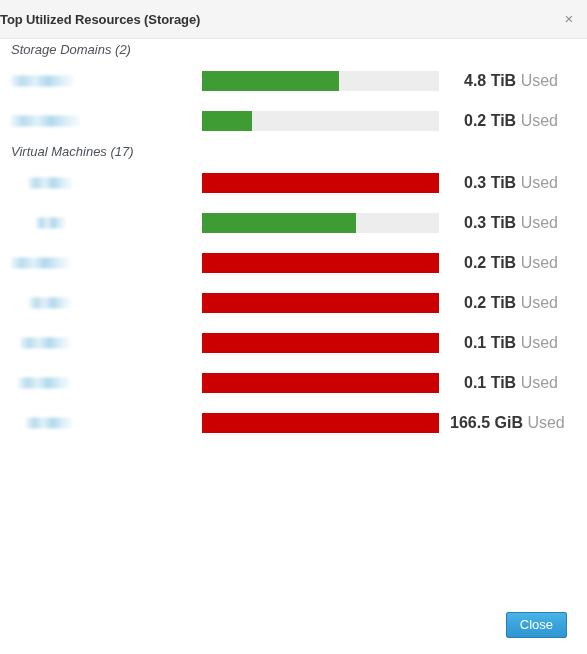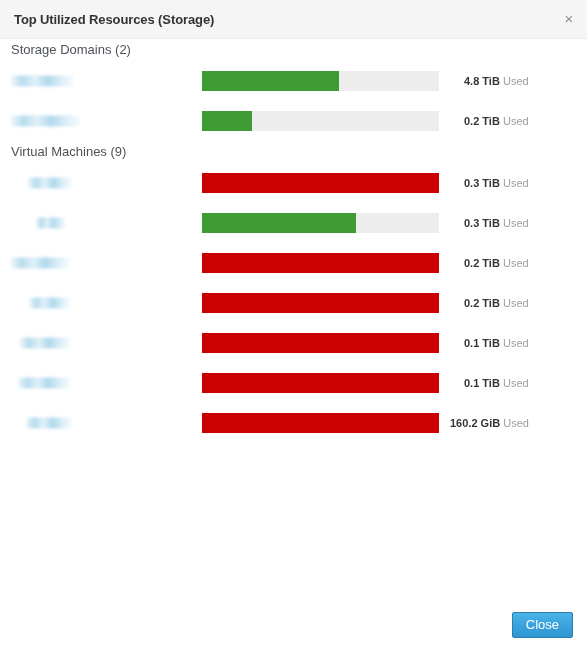--- a/index.html
+++ b/index.html
@@ -26,21 +26,20 @@
     background: #f5f5f5;
     border-bottom: 1px solid #e9e9e9;
     display: flex;
     align-items: center;
   }
   .dlg-title {
     font-size: 13px;
     font-weight: bold;
     color: #333333;
     letter-spacing: -0.1px;
-    padding-left: 14px;
   }
   .dlg-close-x {
     position: absolute;
     right: 9px; top: 50%;
     transform: translateY(-50%);
     width: 18px; height: 18px;
     line-height: 18px;
     text-align: center;
     font-size: 15px;
     color: #8b8d8f;
@@ -54,20 +53,21 @@
     padding: 0;
     overflow: hidden;
   }
   .section-title {
     font-size: 13px;
     color: #4d5258;
     padding-left: 11px;
     height: 22px;
     line-height: 22px;
     white-space: nowrap;
+    font-style: italic;
   }
   .rows { }
   .row {
     position: relative;
     height: 40px;
   }
   
   .blur-name {
     position: absolute;
     top: 50%;
@@ -98,38 +98,38 @@
     height: 100%;
     width: 0;
   }
   .bar-fill.ok   { background: #3f9c35; }
   .bar-fill.crit { background: #cc0000; }
   .row-value {
     position: absolute;
     left: 464px;
     top: 50%;
     transform: translateY(-50%);
-    font-size: 11px;
+    font-size: 16px;
     color: #9c9c9c;
     white-space: nowrap;
   }
   .row-value.wide { left: 450px; }
   .row-value b {
     color: #363636;
     font-weight: bold;
   }
   
   .dlg-footer {
     flex: 0 0 auto;
     height: 59px;
     background: #ffffff;
     display: flex;
     align-items: center;
     justify-content: flex-end;
-    padding-right: 14px;
+    padding-right: 20px;
   }
   .btn-close {
     min-width: 57px;
     height: 26px;
     padding: 0 13px;
     font-size: 13px;
     color: #ffffff;
     background: linear-gradient(180deg, #4ab3e8 0%, #3aa3dc 50%, #2f96d2 100%);
     border: 1px solid #2a7fae;
     border-radius: 2px;
@@ -163,21 +163,21 @@
             <div class="row">
               <div class="blur-name" style="left: 11px; width: 69px;"></div>
               <div class="bar-track">
                 <div class="bar-fill ok" style="width: 21%;"></div>
               </div>
               <div class="row-value"><b>0.2 TiB</b> <span>Used</span></div>
             </div>
           </div>
         </div>
         <div class="section">
-          <div class="section-title">Virtual Machines (9)</div>
+          <div class="section-title">Virtual Machines (17)</div>
           <div class="rows">
             <div class="row">
               <div class="blur-name" style="left: 28px; width: 44px;"></div>
               <div class="bar-track">
                 <div class="bar-fill crit" style="width: 100%;"></div>
               </div>
               <div class="row-value"><b>0.3 TiB</b> <span>Used</span></div>
             </div>
             <div class="row">
               <div class="blur-name" style="left: 36px; width: 30px;"></div>
@@ -212,21 +212,21 @@
               <div class="bar-track">
                 <div class="bar-fill crit" style="width: 100%;"></div>
               </div>
               <div class="row-value"><b>0.1 TiB</b> <span>Used</span></div>
             </div>
             <div class="row">
               <div class="blur-name" style="left: 26px; width: 46px;"></div>
               <div class="bar-track">
                 <div class="bar-fill crit" style="width: 100%;"></div>
               </div>
-              <div class="row-value wide"><b>160.2 GiB</b> <span>Used</span></div>
+              <div class="row-value wide"><b>166.5 GiB</b> <span>Used</span></div>
             </div>
           </div>
         </div>
       </div>
   </div>
 
   <div class="dlg-footer">
     <button class="btn-close">Close</button>
   </div>
 

